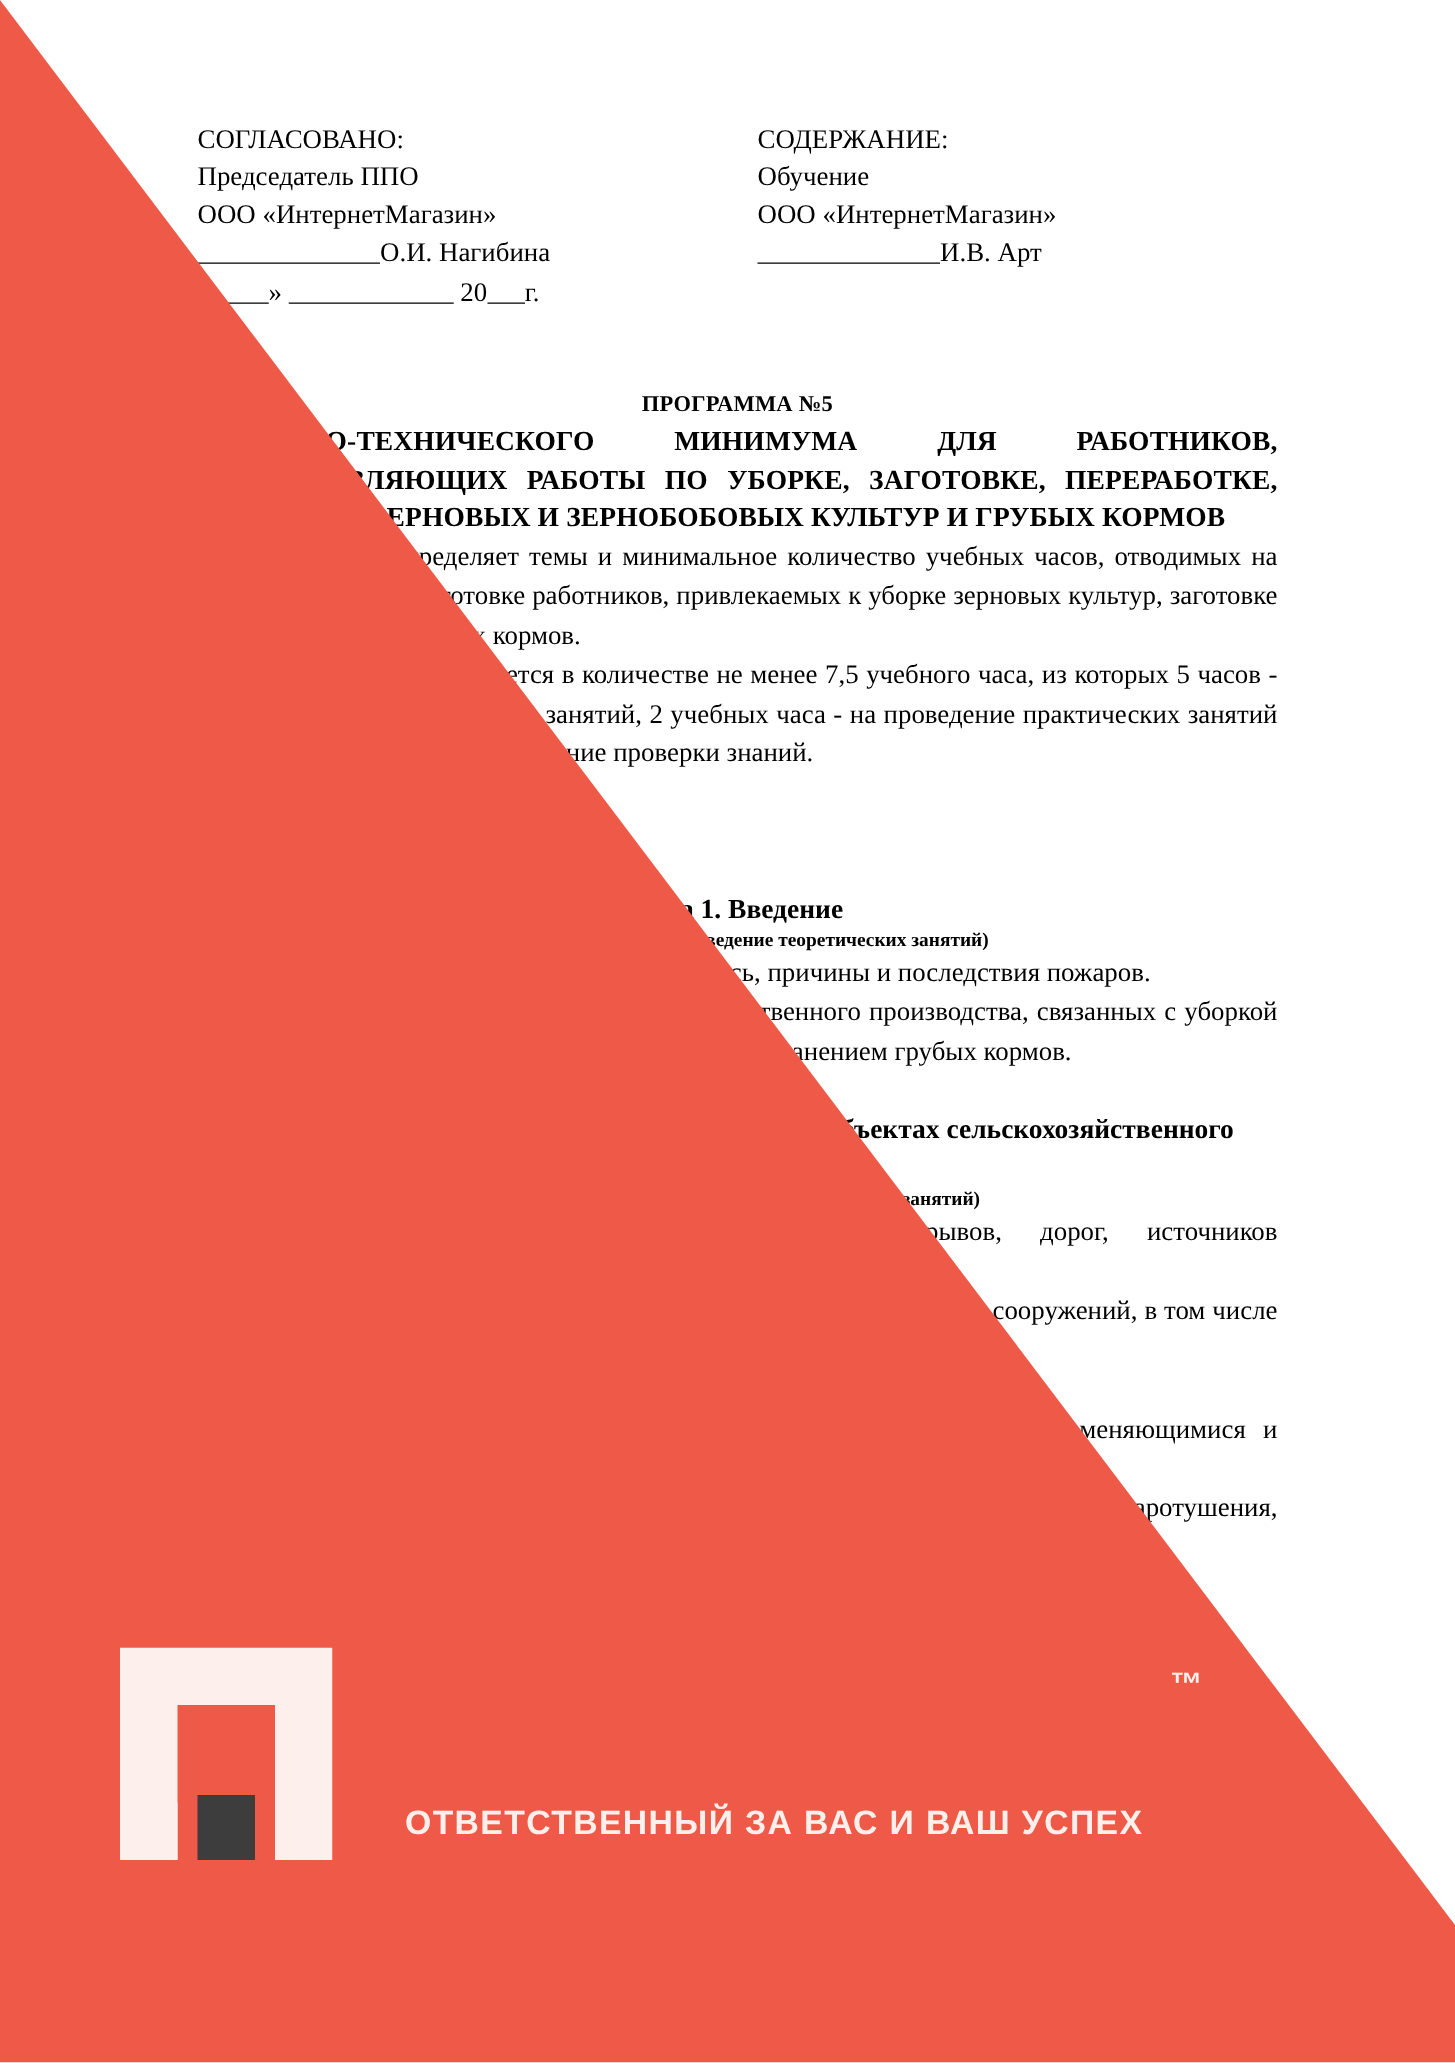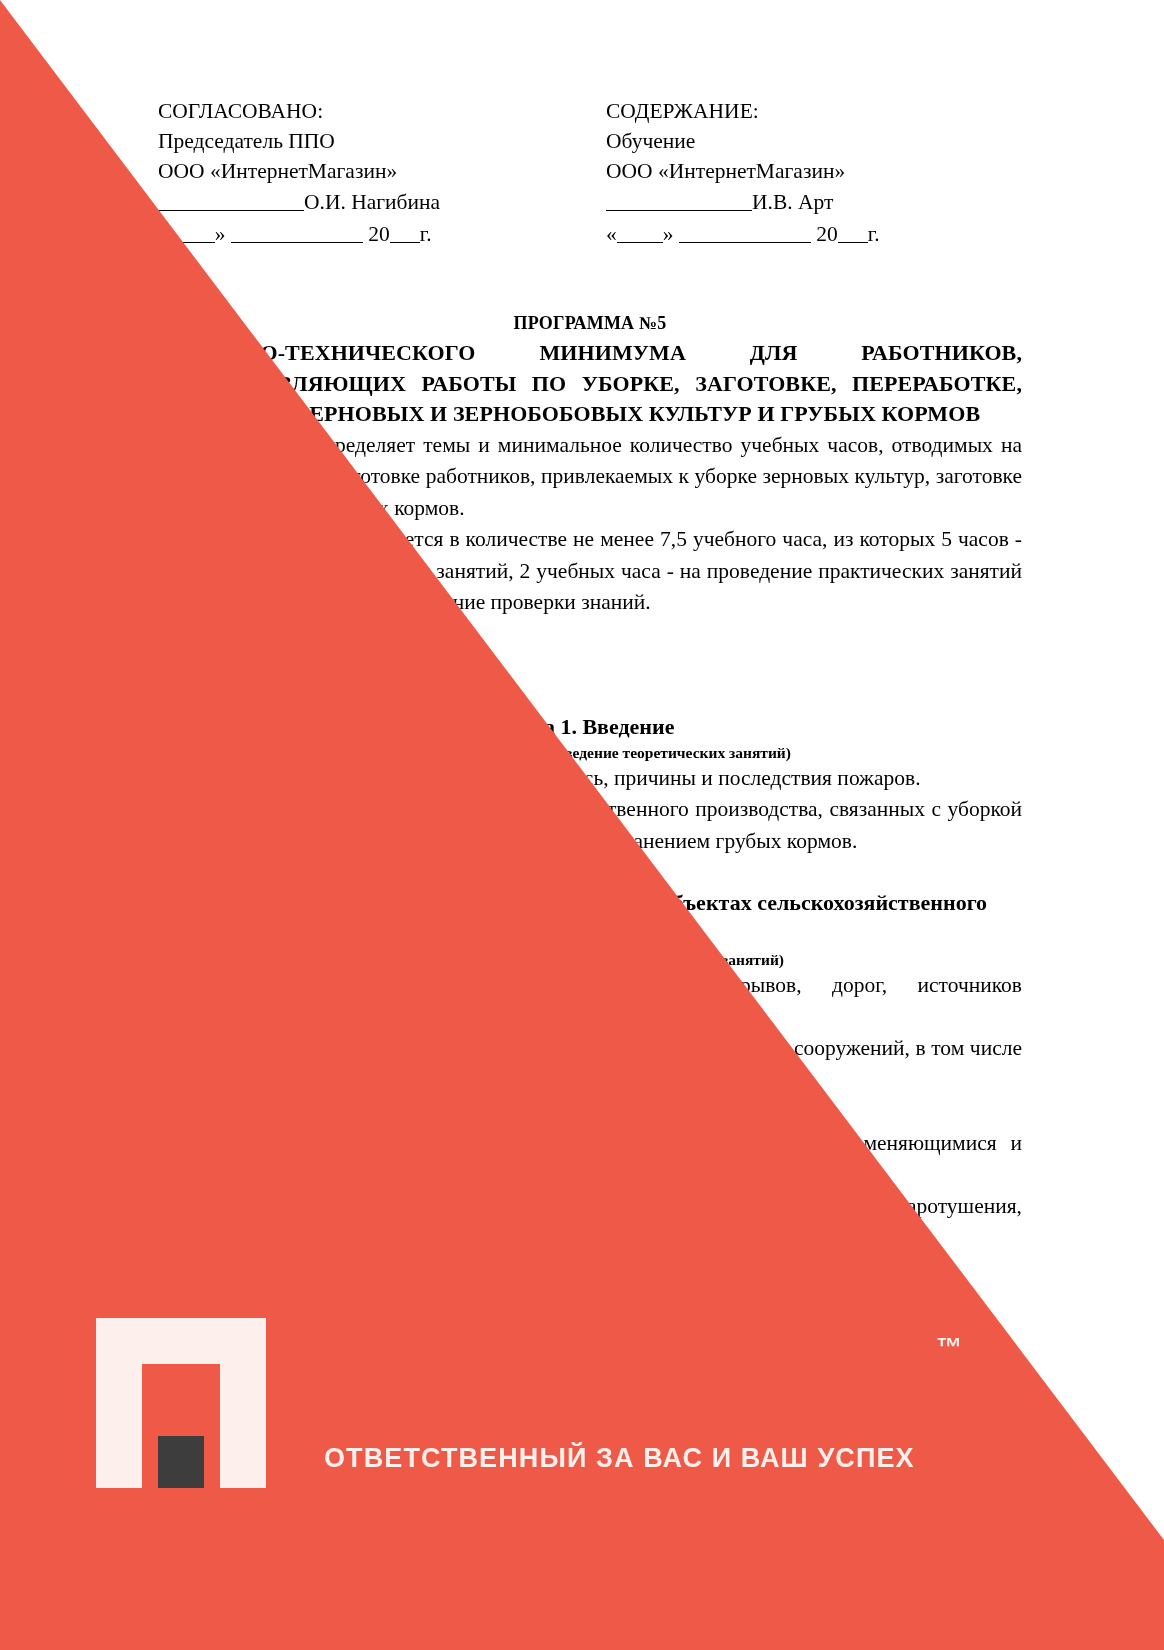--- a/index.html
+++ b/index.html
@@ -209,25 +209,20 @@
           </div>
         </div>
 
         <div class="appr-col right">
           <div class="appr-line">СОДЕРЖАНИЕ:</div>
           <div class="appr-line">Обучение</div>
           <div class="appr-line">ООО «ИнтернетМагазин»</div>
           <div class="sign-row">
             <span class="rule"></span><span>И.В. Арт</span>
           </div>
-          <div class="sign-row">
-            <span>«</span><span class="rule-sm"></span><span>»</span>
-            <span class="rule-md"></span>
-            <span>20</span><span class="rule-xs"></span><span>г.</span>
-          </div>
         </div>
 
       </div>
 
       <div class="title-wrap">
         <div class="prog-no">ПРОГРАММА №5</div>
         <div class="prog-title">ПОЖАРНО-ТЕХНИЧЕСКОГО МИНИМУМА ДЛЯ РАБОТНИКОВ, ОСУЩЕСТВЛЯЮЩИХ РАБОТЫ ПО УБОРКЕ, ЗАГОТОВКЕ, ПЕРЕРАБОТКЕ, ХРАНЕНИЮ ЗЕРНОВЫХ И ЗЕРНОБОБОВЫХ КУЛЬТУР И ГРУБЫХ КОРМОВ</div>
       </div>
 
       <p class="para">Программа определяет темы и минимальное количество учебных часов, отводимых на их изучение, при подготовке работников, привлекаемых к уборке зерновых культур, заготовке и складированию грубых кормов.</p>

